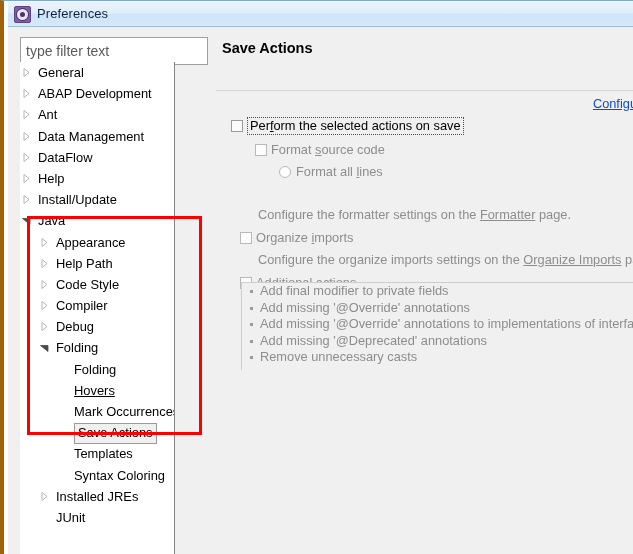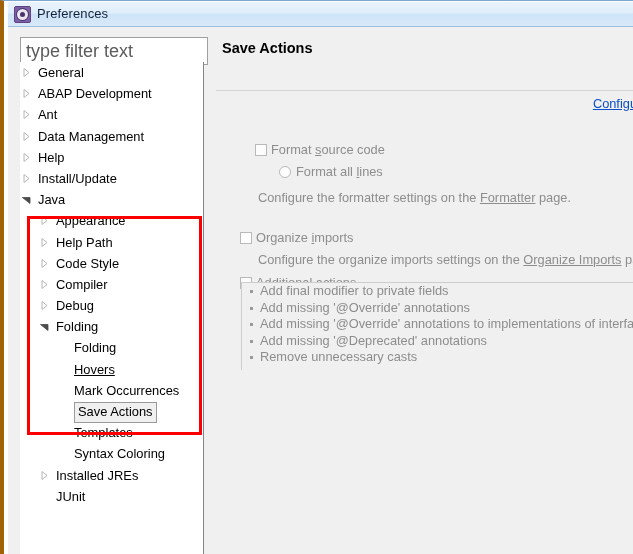--- a/index.html
+++ b/index.html
@@ -84,32 +84,32 @@
     background: #f0f0f0;
   }
   .filter-box {
     position: absolute;
     left: 7px; top: 10px;
     width: 188px; height: 28px;
     box-sizing: border-box;
     border: 1px solid #a0a0a0;
     background: #ffffff;
     font-family: "Liberation Sans", sans-serif;
-    font-size: 18px;
+    font-size: 14px;
     color: #555555;
     padding: 0 0 0 5px;
     line-height: 19px;
     outline: none;
   }
   .filter-box::placeholder { color: #5b5b5b; opacity: 1; }
 
   .tree-panel {
     position: absolute;
     left: 7px; top: 35px;
-    width: 184px; height: 493px;
+    width: 155px; height: 493px;
     background: #ffffff;
     border-right: 1px solid #848484;
     box-sizing: border-box;
     overflow: hidden;
   }
   .tree-row {
     position: relative;
     height: 21.2px;
     white-space: nowrap;
     font-size: 12.9px;
@@ -295,20 +295,25 @@
               </span><span class="tree-label" style="margin-left: 18px;">Ant</span></div>
             <div class="tree-row"><span class="tri-c" style="left: 3px;">
                 <svg width="7" height="9" viewBox="0 0 7 9">
                   <path d="M1 0.5 L6 4.5 L1 8.5 Z" fill="none" stroke="#b6b6b6" stroke-width="1"></path>
                 </svg>
               </span><span class="tree-label" style="margin-left: 18px;">Data Management</span></div>
             <div class="tree-row"><span class="tri-c" style="left: 3px;">
                 <svg width="7" height="9" viewBox="0 0 7 9">
                   <path d="M1 0.5 L6 4.5 L1 8.5 Z" fill="none" stroke="#b6b6b6" stroke-width="1"></path>
                 </svg>
+              </span><span class="tree-label" style="margin-left: 18px;">DataFlow</span></div>
+            <div class="tree-row"><span class="tri-c" style="left: 3px;">
+                <svg width="7" height="9" viewBox="0 0 7 9">
+                  <path d="M1 0.5 L6 4.5 L1 8.5 Z" fill="none" stroke="#b6b6b6" stroke-width="1"></path>
+                </svg>
               </span><span class="tree-label" style="margin-left: 18px;">Help</span></div>
             <div class="tree-row"><span class="tri-c" style="left: 3px;">
                 <svg width="7" height="9" viewBox="0 0 7 9">
                   <path d="M1 0.5 L6 4.5 L1 8.5 Z" fill="none" stroke="#b6b6b6" stroke-width="1"></path>
                 </svg>
               </span><span class="tree-label" style="margin-left: 18px;">Install/Update</span></div>
             <div class="tree-row"><span class="tri-e" style="left: 2px;">
                 <svg width="9" height="7" viewBox="0 0 9 7">
                   <path d="M0.5 0.5 L8 0.5 L8 6.5 Z" fill="#4a4a4a" stroke="#4a4a4a" stroke-width="0.8"></path>
                 </svg>
@@ -358,31 +363,34 @@
           </div>
         <div class="red-rect"></div>
       </div>
 
       <div class="right-col">
         <div class="page-title">Save Actions</div>
         <div class="title-sep"></div>
 
         <a class="configure-link" href="#">Configu</a>
 
+        <div class="chk-row" style="left:15px; top:91px;">
+          <span class="chk-box"></span><span class="chk-label focus-outline"><span>Per</span><span class="mnem">f</span><span>orm the selected actions on save</span></span>
+        </div>
 
         <div class="chk-row" style="left:39px; top:115px;">
           <span class="chk-box disabled"></span><span class="chk-label disabled"><span>Format </span><span class="mnem">s</span><span>ource code</span></span>
         </div>
 
         <div class="radio-row" style="left:63px; top:137px;">
           <span class="radio-dot"></span><span><span>Format all </span><span class="mnem">l</span><span>ines</span></span>
         </div>
 
 
-        <div class="hint-row" style="left:42px; top:163px;">
+        <div class="hint-row" style="left:42px; top:180px;">
           <span>Configure the formatter settings on the </span><a class="lnk" href="#">Formatter</a><span> page.</span>
         </div>
 
         <div class="chk-row" style="left:24px; top:203px;">
           <span class="chk-box disabled"></span><span class="chk-label disabled"><span>Organize </span><span class="mnem">i</span><span>mports</span></span>
         </div>
 
         <div class="hint-row" style="left:42px; top:225px;">
           <span>Configure the organize imports settings on the </span><a class="lnk" href="#">Organize Imports</a><span> page.</span>
         </div>

